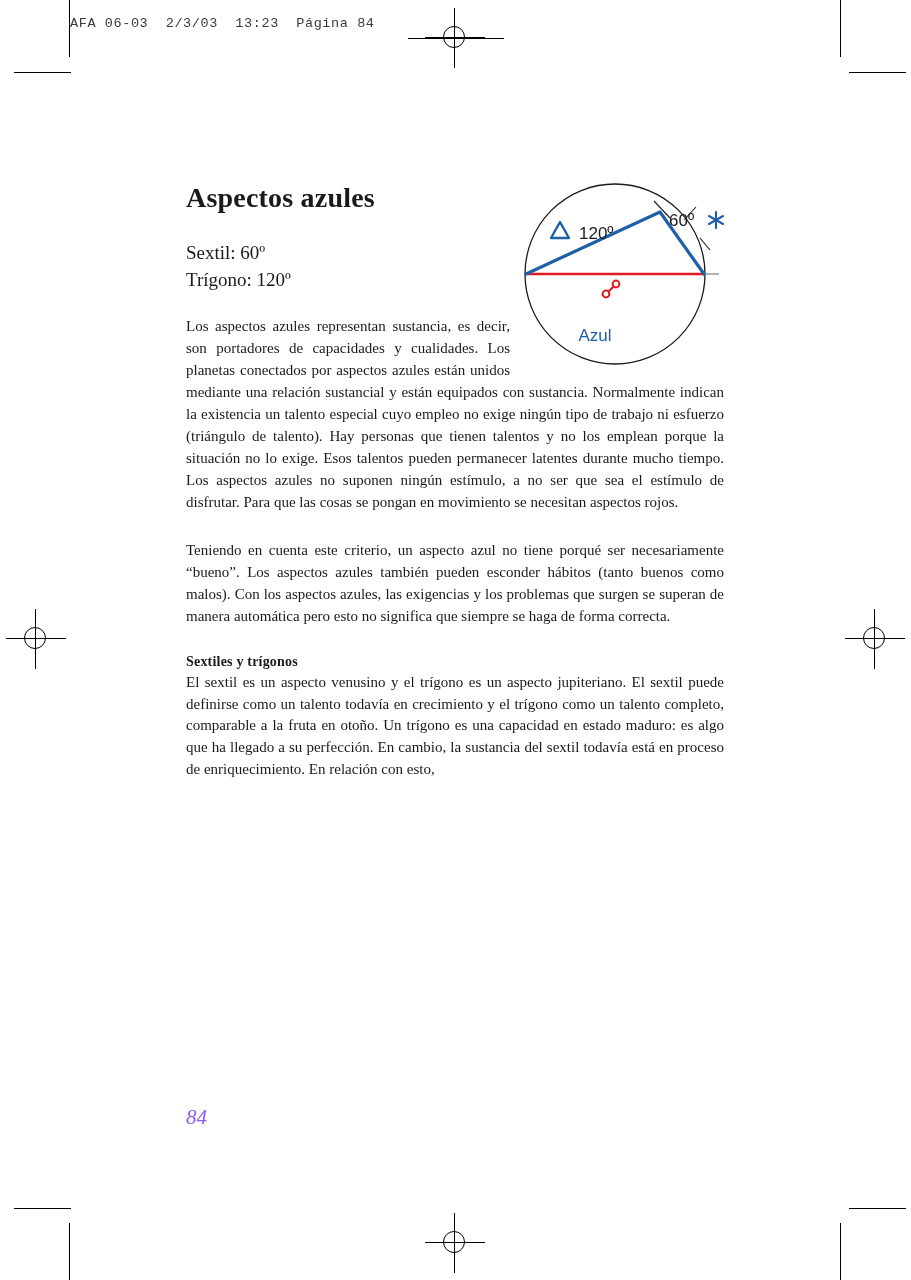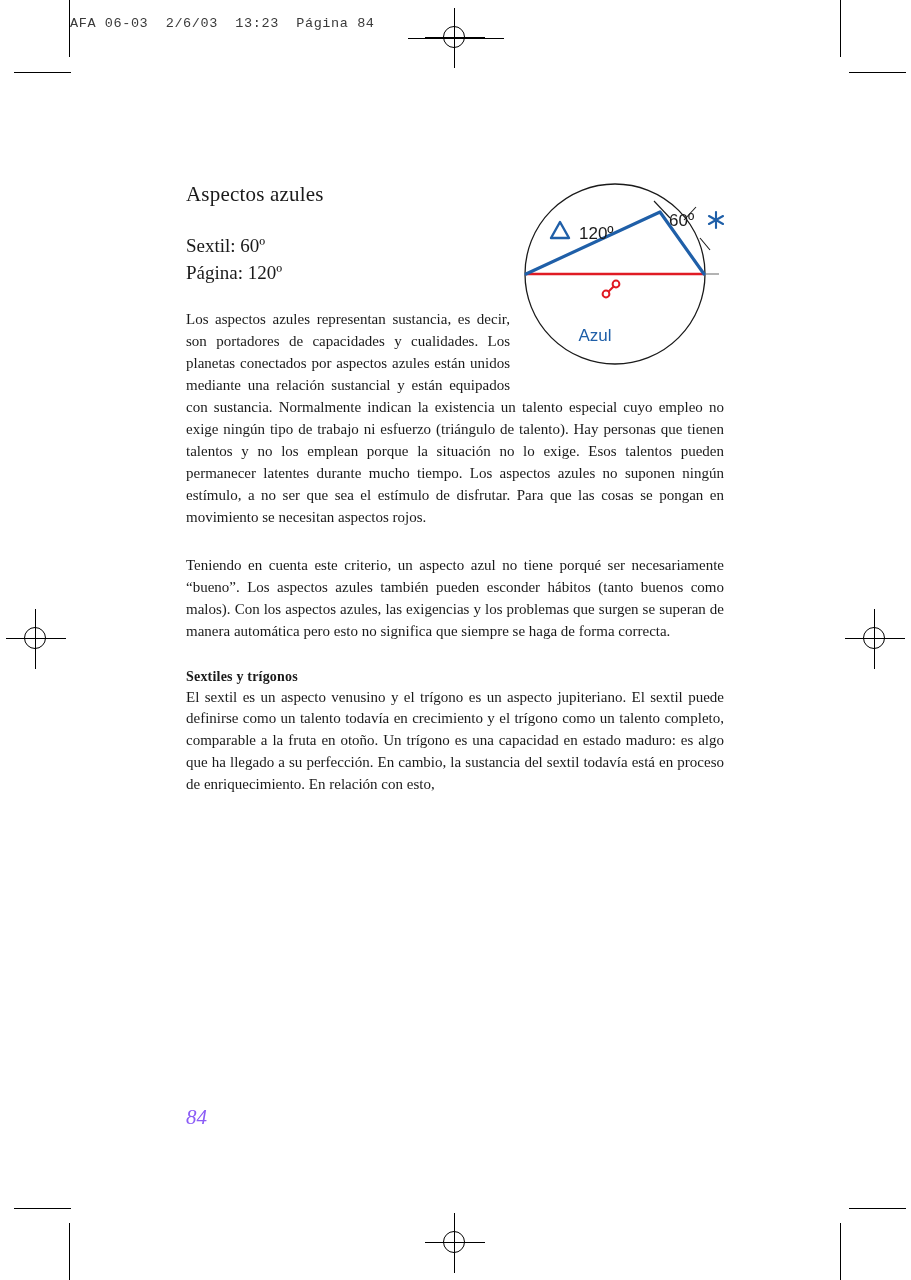--- a/index.html
+++ b/index.html
@@ -72,22 +72,22 @@
 
   
   .content {
     position: absolute;
     left: 186px;
     top: 182px;
     width: 538px;
   }
 
   h1.section-title {
-    font-size: 21px;
-    font-weight: normal;
+    font-size: 28px;
+    font-weight: bold;
     margin: 0 0 26px 0;
     letter-spacing: 0.2px;
   }
 
   .defs {
     font-size: 19px;
     font-weight: normal;
     line-height: 1.42;
     margin: 0 0 22px 0;
   }
@@ -160,21 +160,21 @@
   <div class="hline"></div>
   <div class="circ"></div>
 </div>
 
 <div class="regmark" style="left:425px; top:1213px;">
   <div class="vline"></div>
   <div class="hline"></div>
   <div class="circ"></div>
 </div>
 
-<div class="slug">AFA 06-03  2/6/03  13:23  Página 84</div>
+<div class="slug">AFA 06-03  2/3/03  13:23  Página 84</div>
 <div class="slug-rule"></div>
 
 <div class="content">
 
   <div class="figure">
     <svg width="200" height="196" viewBox="0 0 200 196" xmlns="http://www.w3.org/2000/svg">
 
       <circle cx="91" cy="98" r="90" fill="none" stroke="#1a1a1a" stroke-width="1.3"></circle>
 
       <line x1="-1" y1="98" x2="195" y2="98" stroke="#9a9a9a" stroke-width="1.6"></line>
@@ -207,21 +207,21 @@
       </g>
 
       <text x="71" y="165" font-family="Liberation Sans, sans-serif" font-size="17" fill="#1f5fa8" text-anchor="middle">Azul</text>
     </svg>
   </div>
 
   <h1 class="section-title">Aspectos azules</h1>
 
   <div class="defs">
     <div>Sextil: 60º</div>
-    <div>Página: 120º</div>
+    <div>Trígono: 120º</div>
   </div>
 
   <p class="body wrap">Los aspectos azules representan sustancia, es decir, son portadores de capacidades y cualidades. Los planetas conectados por aspectos azules están unidos mediante una relación sustancial y están equipados con sustancia. Normalmente indican la existencia un talento especial cuyo empleo no exige ningún tipo de trabajo ni esfuerzo (triángulo de talento). Hay personas que tienen talentos y no los emplean porque la situación no lo exige. Esos talentos pueden permanecer latentes durante mucho tiempo. Los aspectos azules no suponen ningún estímulo, a no ser que sea el estímulo de disfrutar. Para que las cosas se pongan en movimiento se necesitan aspectos rojos.</p>
 
   <p class="body">Teniendo en cuenta este criterio, un aspecto azul no tiene porqué ser necesariamente “bueno”. Los aspectos azules también pueden esconder hábitos (tanto buenos como malos). Con los aspectos azules, las exigencias y los problemas que surgen se superan de manera automática pero esto no significa que siempre se haga de forma correcta.</p>
 
   <h2 class="sub-title">Sextiles y trígonos</h2>
 
   <p class="body">El sextil es un aspecto venusino y el trígono es un aspecto jupiteriano. El sextil puede definirse como un talento todavía en crecimiento y el trígono como un talento completo, comparable a la fruta en otoño. Un trígono es una capacidad en estado maduro: es algo que ha llegado a su perfección. En cambio, la sustancia del sextil todavía está en proceso de enriquecimiento. En relación con esto,</p>
 

